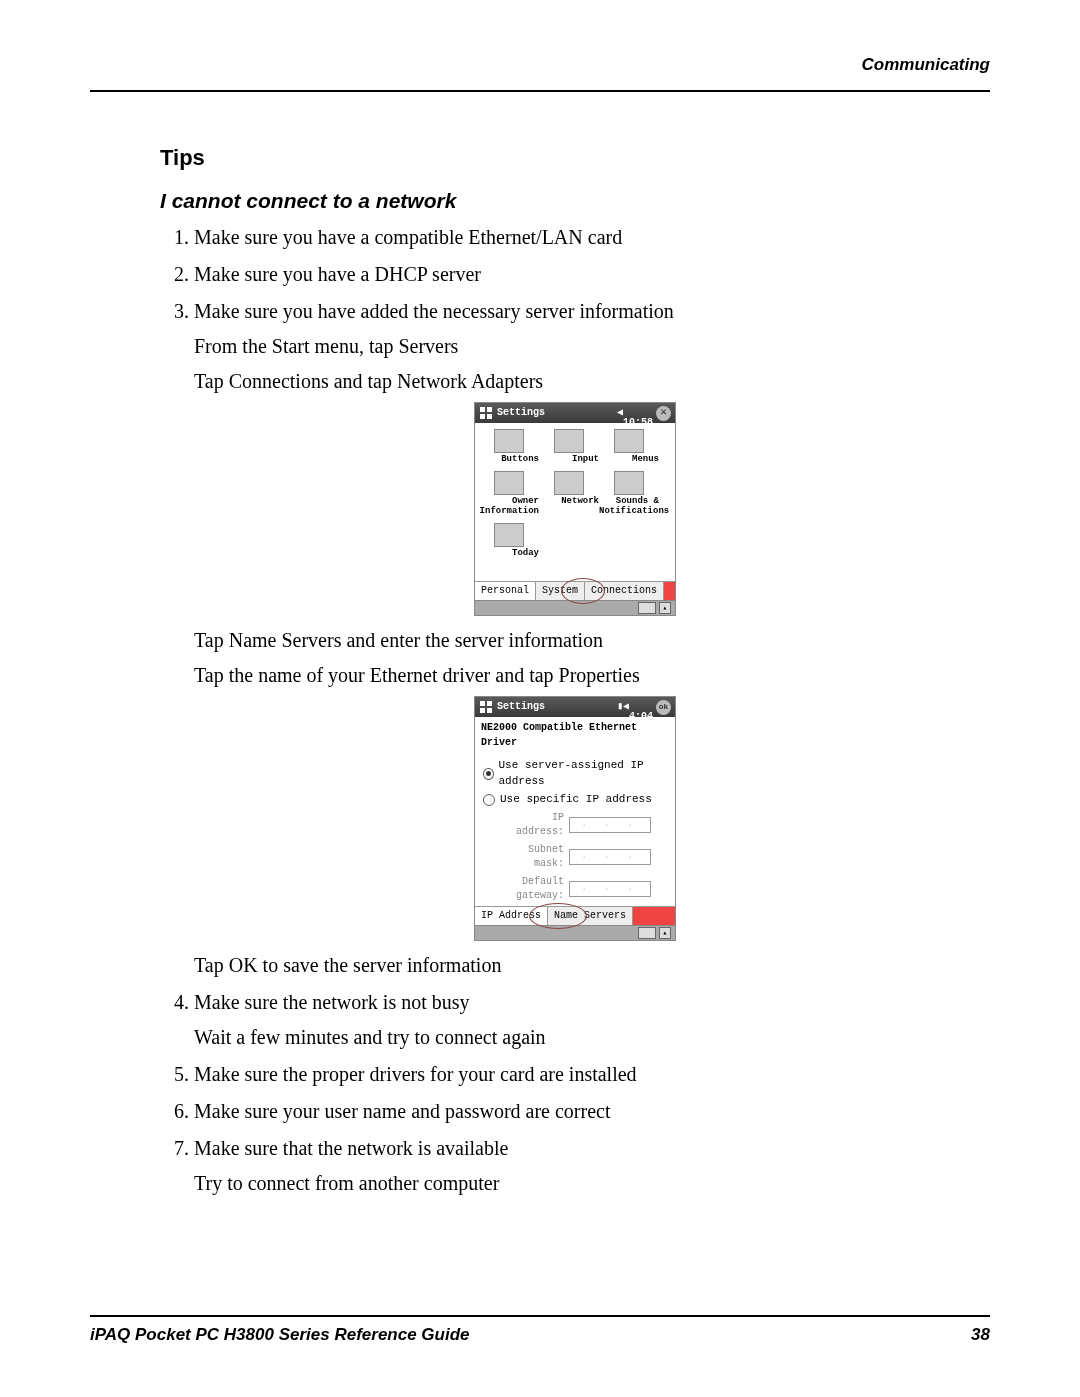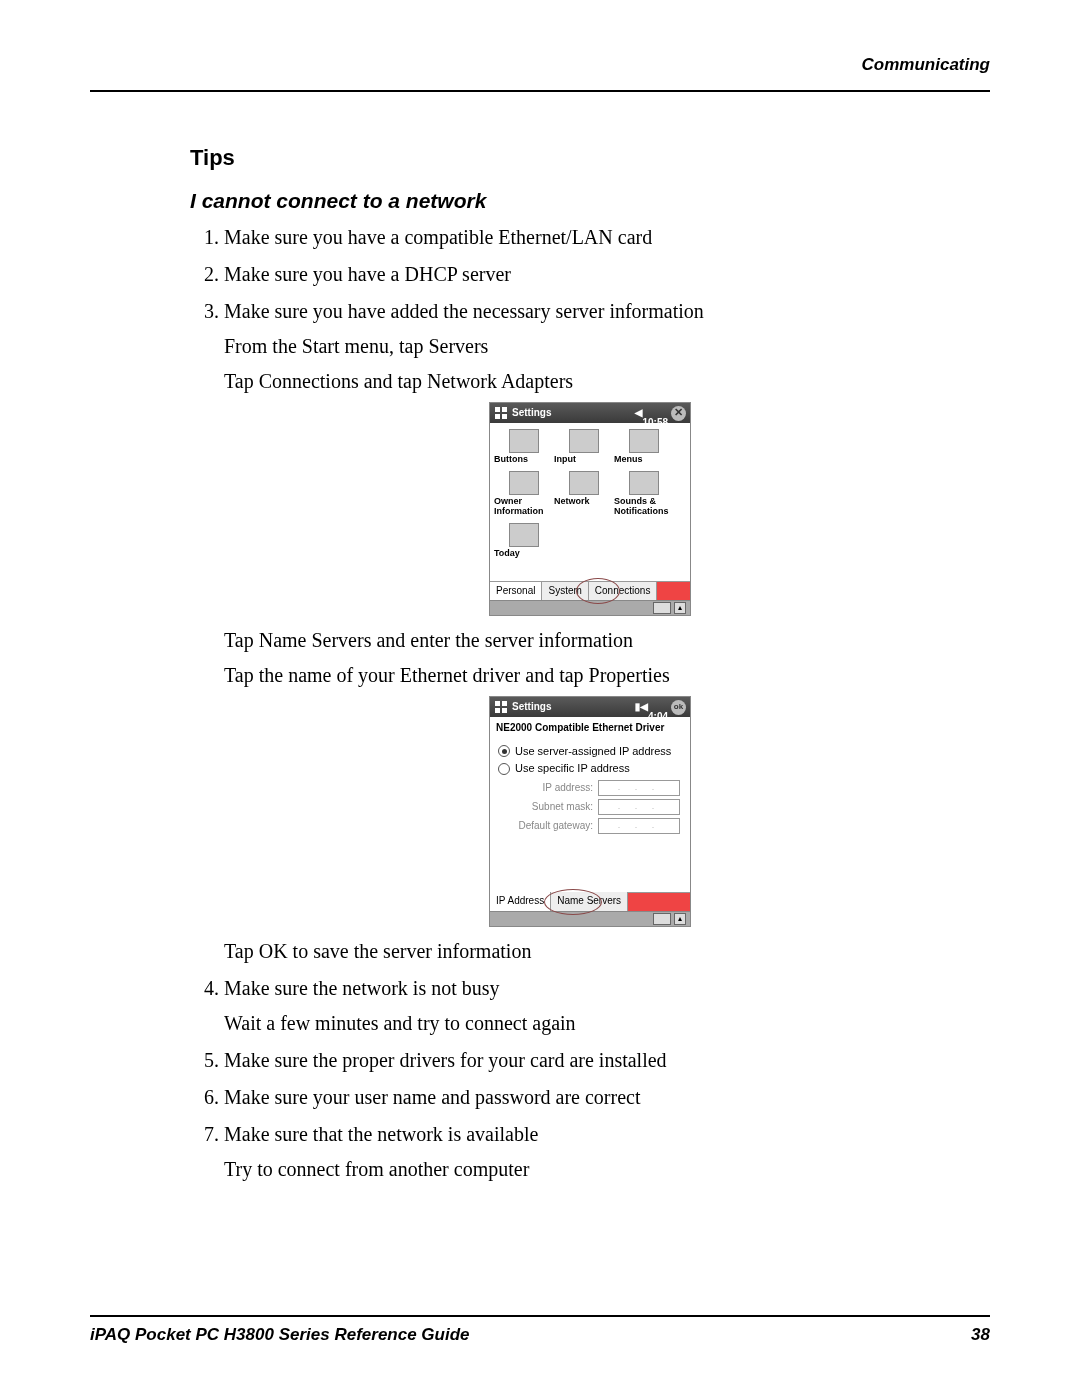--- a/index.html
+++ b/index.html
@@ -8,21 +8,21 @@
     background: #fff;
     font-family: "Times New Roman", Times, serif;
     color: #000;
     width: 1080px;
   }
   .page {
     width: 1080px;
     height: 1397px;
     position: relative;
     box-sizing: border-box;
-    padding: 55px 90px 40px 90px;
+    padding: 55px 90px 40px 60px;
   }
   .running-header {
     position: absolute;
     top: 55px;
     right: 90px;
     font-family: Arial, Helvetica, sans-serif;
     font-style: italic;
     font-weight: bold;
     font-size: 17px;
   }
@@ -68,21 +68,21 @@
   }
   .screenshot-wrap {
     display: flex;
     justify-content: center;
     margin: 4px 0 10px -34px;
   }
   .device {
     width: 200px;
     background: #fff;
     border: 1px solid #888;
-    font-family: Liberation Sans, sans-serif;
+    font-family: Liberation Mono, monospace;
     font-size: 10px;
     color: #000;
   }
   .device .titlebar {
     background: linear-gradient(#5a5a5a, #3a3a3a);
     color: #fff;
     display: flex;
     align-items: center;
     height: 20px;
     padding: 0 4px;
@@ -107,21 +107,21 @@
   }
   .device .iconarea {
     display: flex;
     flex-wrap: wrap;
     padding: 6px 4px 2px 4px;
     min-height: 150px;
     align-content: flex-start;
   }
   .dev-icon {
     width: 60px;
-    text-align: left;
+    text-align: right;
     margin-bottom: 6px;
   }
   .dev-icon .glyph {
     width: 28px; height: 22px;
     margin: 0 auto 2px auto;
     background: #ccc;
     border: 1px solid #888;
   }
   .dev-icon .label {
     font-weight: bold;
@@ -197,21 +197,21 @@
     content: "";
     width: 5px; height: 5px;
     background: #333;
     border-radius: 50%;
   }
   .field-row {
     display: flex;
     align-items: center;
     justify-content: flex-end;
     gap: 5px;
-    margin: 3px 2px;
+    margin: 3px 16px;
     font-size: 10px;
     color: #888;
   }
   .field-row .field-label { flex: 1; text-align: right; }
   .field-row .field-input {
     width: 80px; height: 14px;
     border: 1px solid #999;
     background: #fff;
     font-size: 9px;
     text-align: center;

